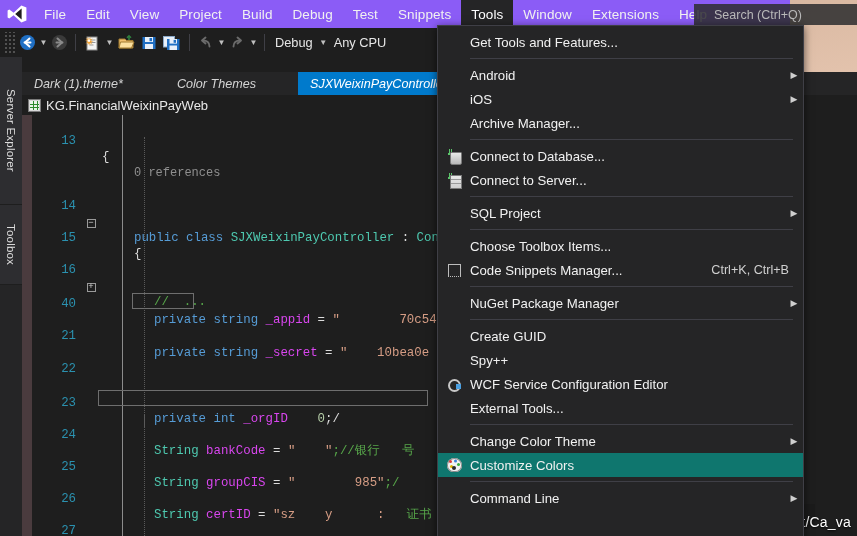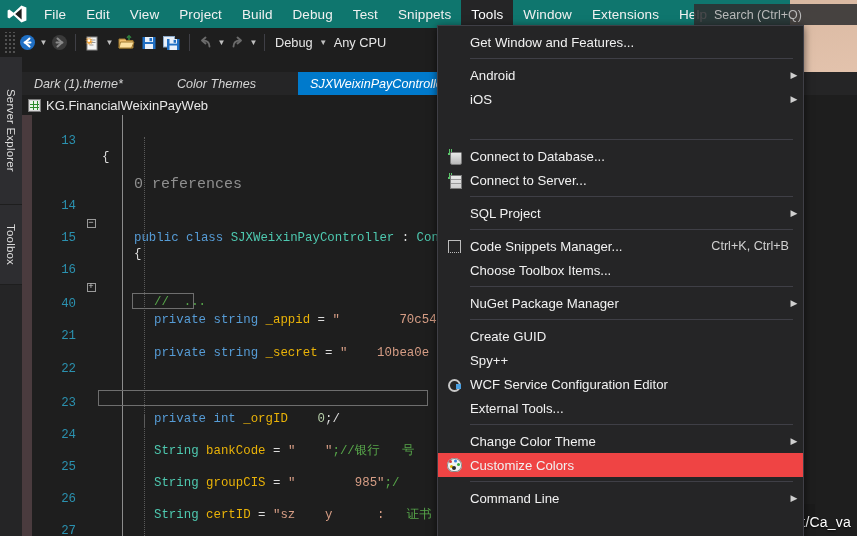--- a/index.html
+++ b/index.html
@@ -31,21 +31,21 @@
     position:absolute; left:0; top:0; width:790px; height:536px;
     background:#1e1e1e;
   }
 
   
   .layer { position:absolute; z-index:2; }
 
   
   #menubar {
     left:0; top:0; width:790px; height:28px;
-    background:#0f766e;
+    background:#8b5cf6;
     display:flex; align-items:center;
   }
   #vs-logo {
     width:34px; height:28px; display:flex; align-items:center; justify-content:center;
   }
   #vs-logo svg { display:block; }
   .menu-item {
     height:28px; padding:0 10px; display:flex; align-items:center;
     color:#f1f1f1; font-size:13.5px; letter-spacing:.1px;
     cursor:default; white-space:nowrap;
@@ -144,25 +144,25 @@
     border:1px solid #9a9a9a; color:#d0d0d0; font-size:9px;
     text-align:center; font-family:"Liberation Mono", monospace;
   }
   .ctext { position:absolute; left:70px; white-space:pre; }
   .ind { position:absolute; top:0; bottom:0; width:0; border-left:1px dotted #5a5a5a; }
   .vguide { position:absolute; top:0; width:0; border-left:1px solid #8c8c8c; }
 
   
   .kw   { color:#569cd6; }
   .typ  { color:#4ec9b0; }
-  .id   { color:#eab308; }
+  .id   { color:#d946ef; }
   .str  { color:#d69d85; }
   .num  { color:#b5cea8; }
   .cmt  { color:#57a64a; }
-  .ref  { color:#8f8f8f; font-size:15px;margin-top:12px; }
+  .ref  { color:#8f8f8f; font-size:12px; }
   .punc { color:#dcdcdc; }
 
   
   #curline {
     position:absolute; left:66px; top:275px; width:330px; height:16px;
     border:1px solid #6e6e6e;
   }
   #commentbox {
     position:absolute; left:100px; top:178px; width:62px; height:16px;
     border:1px solid #6e6e6e;
@@ -172,21 +172,21 @@
   #toolsmenu {
     position:absolute; z-index:10; left:437px; top:25px; width:367px;
     background:#252526; border:1px solid #3f3f46;
     padding:4px 0 4px 0;
     box-shadow:0 2px 8px rgba(0,0,0,.6);
   }
   .mrow {
     position:relative; display:flex; align-items:center;
     height:24px; color:#f1f1f1; font-size:13.2px; cursor:default;
   }
-  .mrow.hl { background:#ef4444; }
+  .mrow.hl { background:#0f766e; }
   .mrow .micon {
     width:32px; height:24px; display:flex; align-items:center; justify-content:center;
     flex:0 0 32px;
   }
   .mrow .mlabel { flex:1; white-space:nowrap; }
   .mrow .mkey { color:#d0d0d0; font-size:12.6px; padding-right:14px; white-space:nowrap; }
   .mrow .marrow { width:18px; color:#cfcfcf; font-size:9px; text-align:center; }
   .msep { height:1px; background:#3f3f46; margin:4px 10px 4px 32px; }
 
   
@@ -500,39 +500,40 @@
 
     <div id="commentbox"></div>
     <div id="curline"></div>
   </div>
 </div>
 
 <div id="toolsmenu">
 
   <div class="mrow">
     <span class="micon"></span>
-    <span class="mlabel">Get Window and Features...</span>
+    <span class="mlabel">Get Tools and Features...</span>
   </div>
 
   <div class="msep"></div>
 
   <div class="mrow">
     <span class="micon"></span>
     <span class="mlabel">Android</span>
     <span class="marrow">▶</span>
   </div>
 
   <div class="mrow">
     <span class="micon"></span>
     <span class="mlabel">iOS</span>
     <span class="marrow">▶</span>
   </div>
 
   <div class="mrow">
     <span class="micon"></span>
+    <span class="mlabel">Archive Manager...</span>
   </div>
 
   <div class="msep"></div>
 
   <div class="mrow">
     <span class="micon">
       <span class="ic-db">
           <span class="ic-plug"></span>
         </span>
     </span>
@@ -552,32 +553,32 @@
 
   <div class="mrow">
     <span class="micon"></span>
     <span class="mlabel">SQL Project</span>
     <span class="marrow">▶</span>
   </div>
 
   <div class="msep"></div>
 
   <div class="mrow">
+    <span class="micon"></span>
+    <span class="mlabel">Choose Toolbox Items...</span>
+  </div>
+
+  <div class="mrow">
     <span class="micon">
         <span class="ic-snip"></span>
       </span>
     <span class="mlabel">Code Snippets Manager...</span>
     <span class="mkey">Ctrl+K, Ctrl+B</span>
   </div>
 
-  <div class="mrow">
-    <span class="micon"></span>
-    <span class="mlabel">Choose Toolbox Items...</span>
-  </div>
-
   <div class="msep"></div>
 
   <div class="mrow">
     <span class="micon"></span>
     <span class="mlabel">NuGet Package Manager</span>
     <span class="marrow">▶</span>
   </div>
 
   <div class="msep"></div>
 

